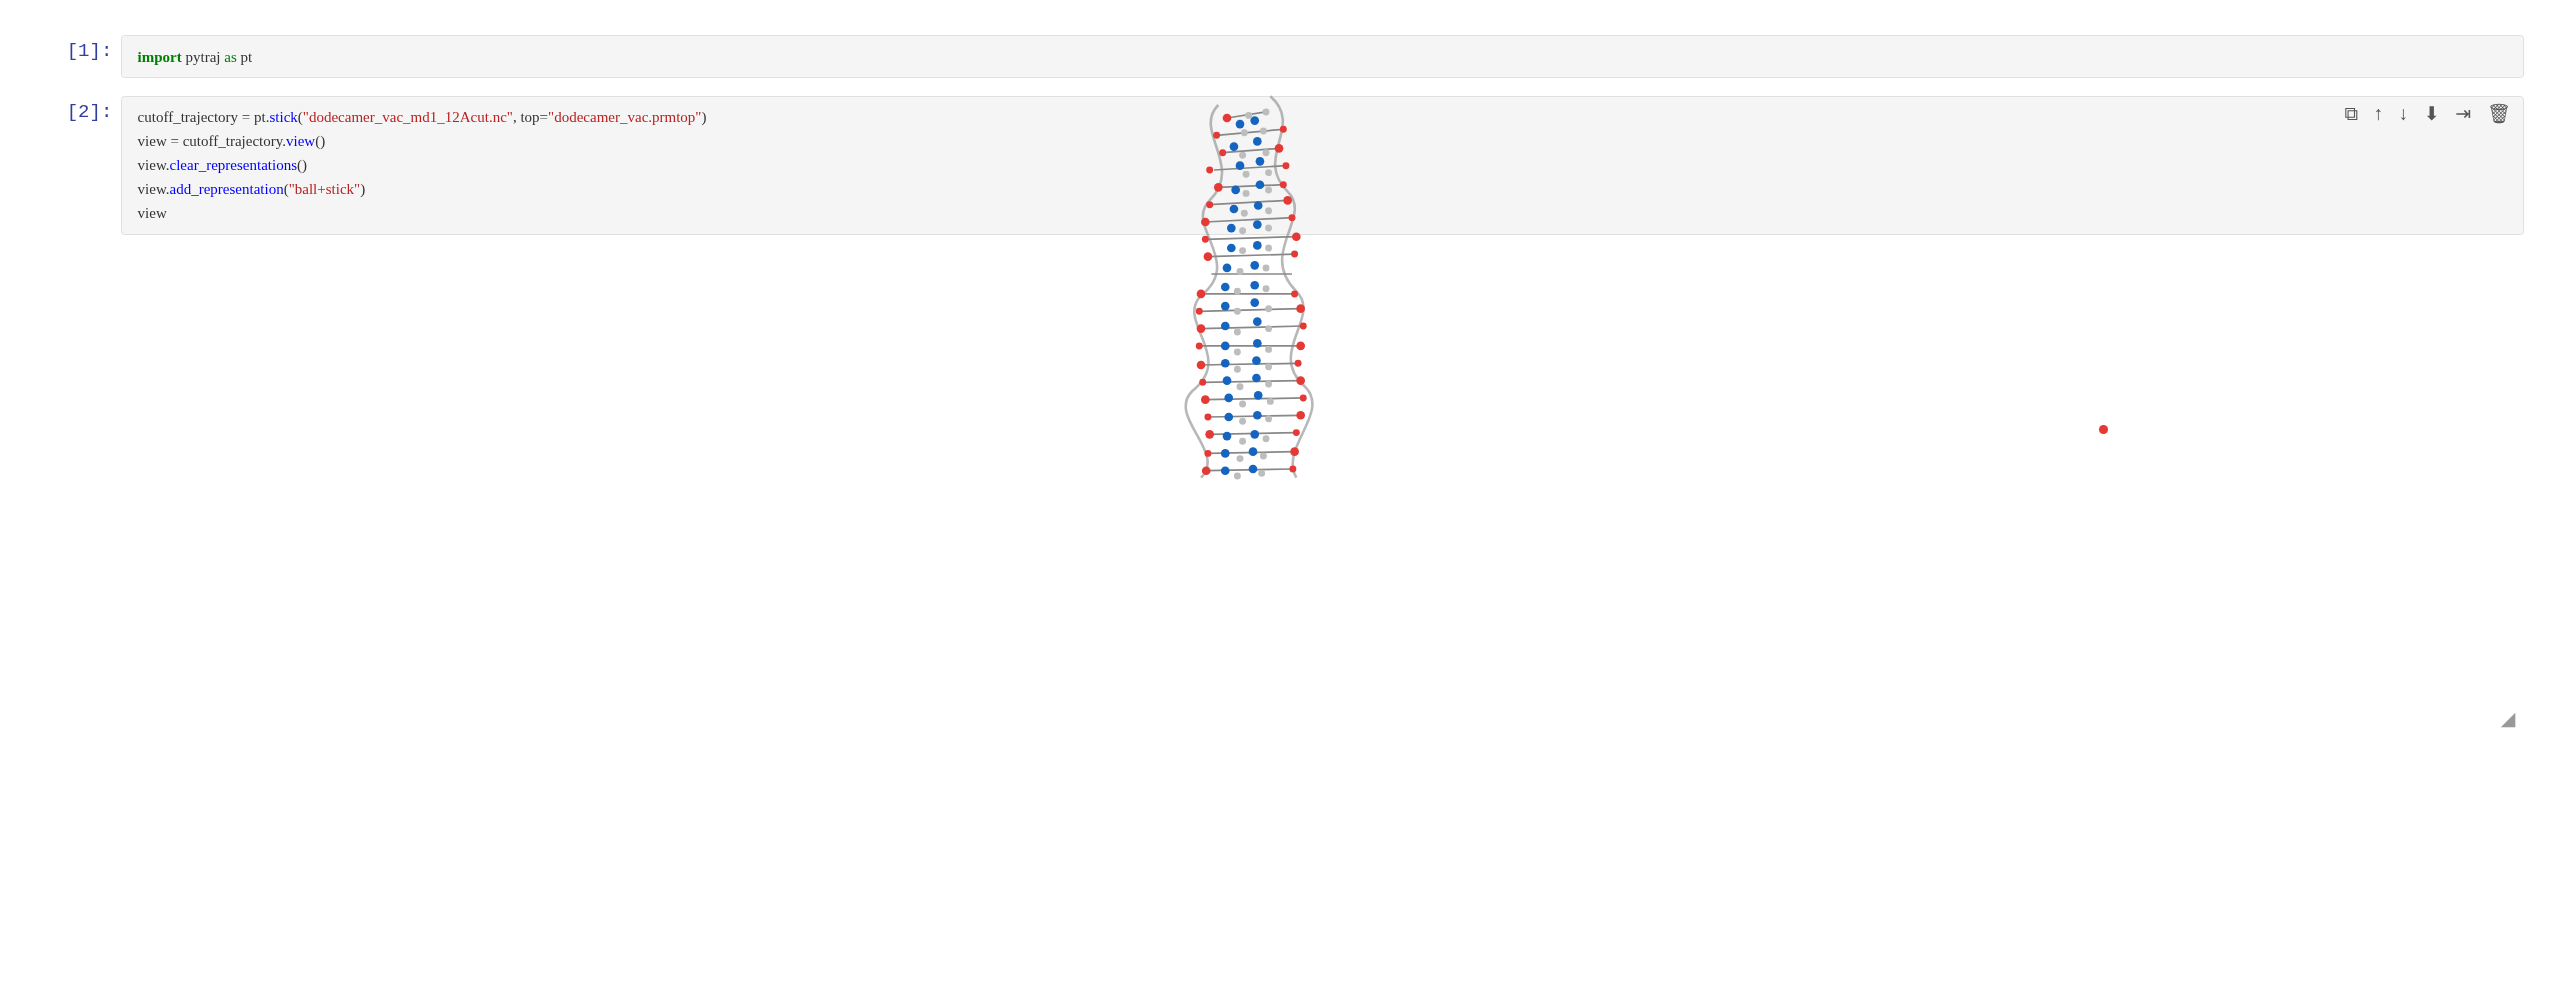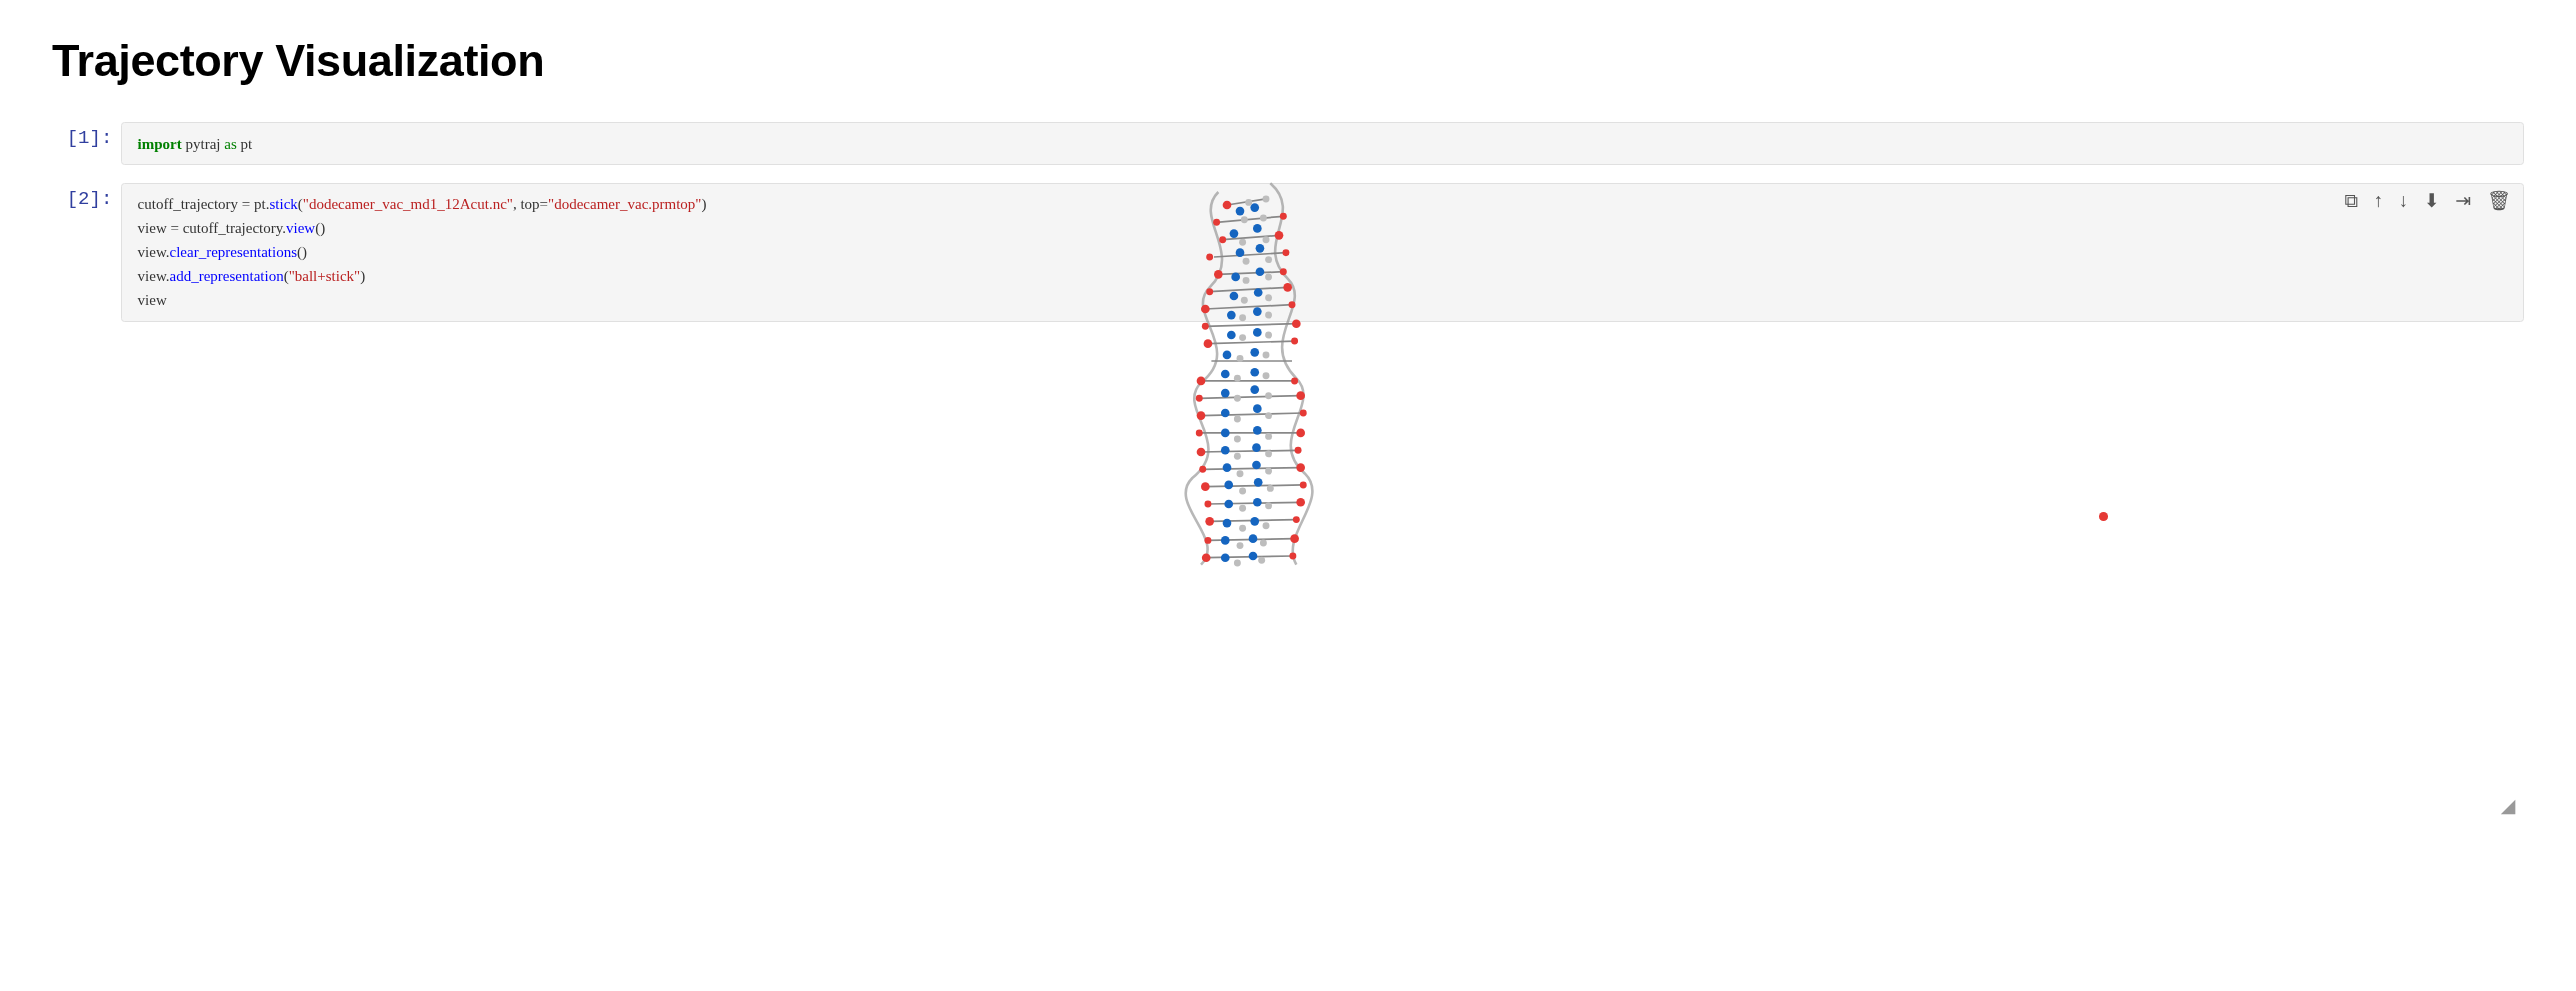--- a/index.html
+++ b/index.html
@@ -123,21 +123,20 @@
 
     .cell-row-1 .cell-content {
       
     }
   </style>
 </head>
 <body>
 
 <div class="page-container">
 
-  <h1 class="page-title">Trajectory Visualization</h1>
 
   <div class="cell-container">
     <div class="cell cell-row-1">
       <div class="cell-number">[1]:</div>
       <div class="cell-content">
         <code><span class="kw-import">import</span> pytraj <span class="kw-as">as</span> pt</code>
       </div>
     </div>
   </div>
 

